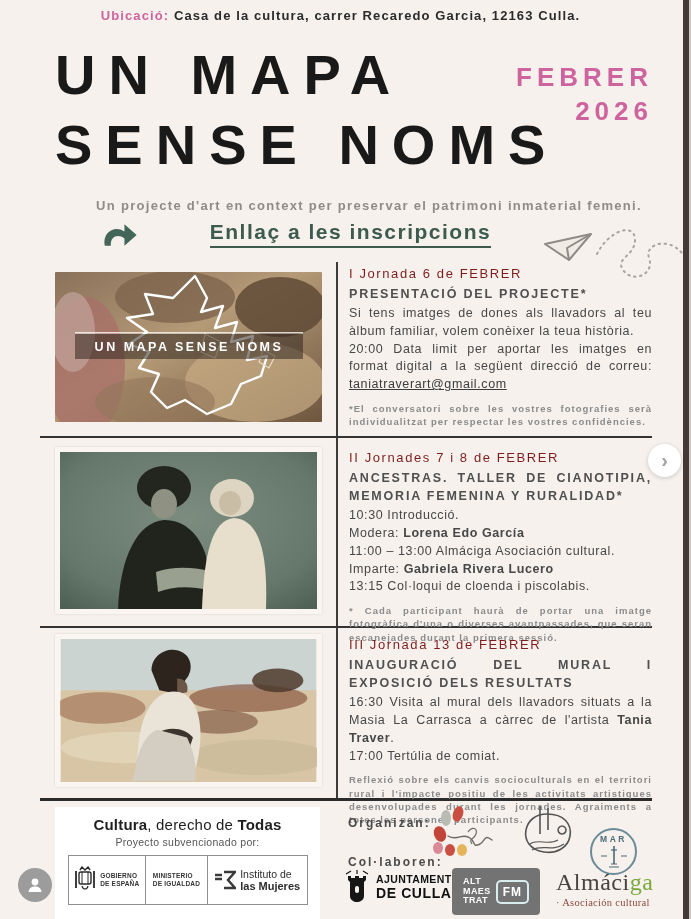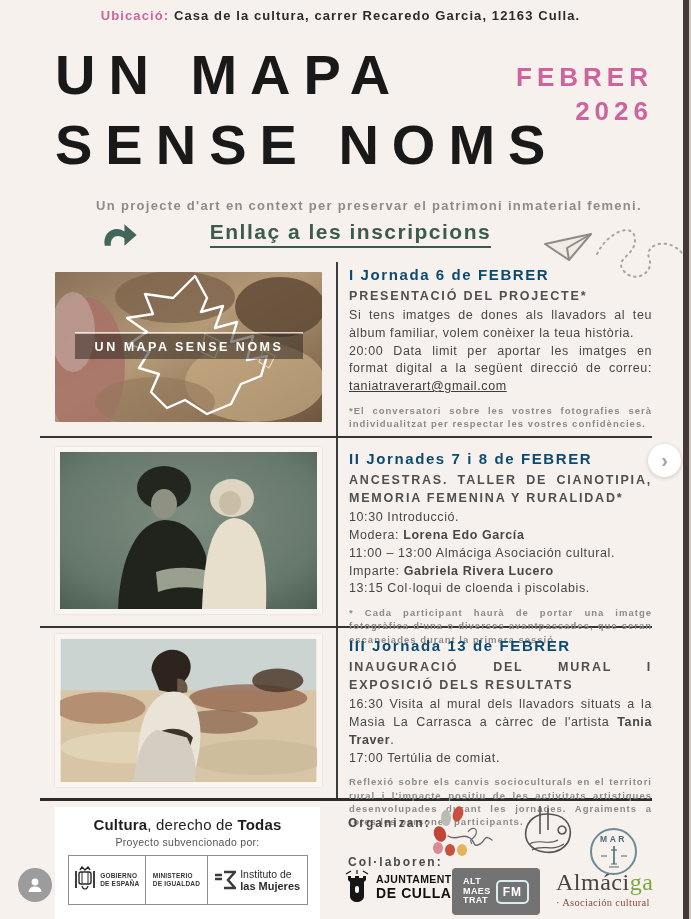--- a/index.html
+++ b/index.html
@@ -18,21 +18,21 @@
   .arrow-ic { left:100px; top:218px; }
   .plane-ic { right:0; top:212px; }
 
   
   .divider-v { left:336px; top:262px; width:2px; height:537px; background:#3b3b3b; }
   .hline { left:40px; width:612px; height:2px; background:#343434; }
   .photo { border-radius:1px; overflow:hidden; }
   .framed { border:5px solid #faf5f0; box-shadow:0 0 2px rgba(0,0,0,.15); }
 
   .sess { width:303px; color:#474747; }
-  .sess .j-title { color:#0c4a6e; font-weight:bold; font-size:15px; letter-spacing:1.6px; margin-bottom:4px; }
+  .sess .j-title { color:#7f1d1d; font-weight:normal; font-size:13px; letter-spacing:1.6px; margin-bottom:4px; }
   .sess .j-head { color:#4f4f4f; font-weight:bold; font-size:12.5px; letter-spacing:1.8px; line-height:1.45; text-align:justify; margin-bottom:2px; }
   .sess p { font-size:12.5px; font-weight:normal; letter-spacing:.6px; line-height:1.42; text-align:justify; color:#474747; }
   .sess .email { text-decoration:underline; cursor:pointer; color:#3c3c3c; }
   .sess .fnote { margin-top:8px; font-size:9.5px; font-weight:bold; letter-spacing:1px; line-height:1.4; color:#8b8b8b; text-align:justify; }
 
   
   .funding-card { left:55px; top:807px; width:265px; height:124px; background:#ffffff; text-align:center; }
   .funding-card .headline { margin-top:9px; font-size:15px; color:#1f1f1f; letter-spacing:.2px; }
   .funding-card .subline { margin-top:3px; font-size:10.5px; color:#555; letter-spacing:.3px;text-align:center; }
   .gov-box { margin:7px auto 0; width:240px; height:50px; border:1px solid #8f8f8f; display:flex; background:#fff; }

